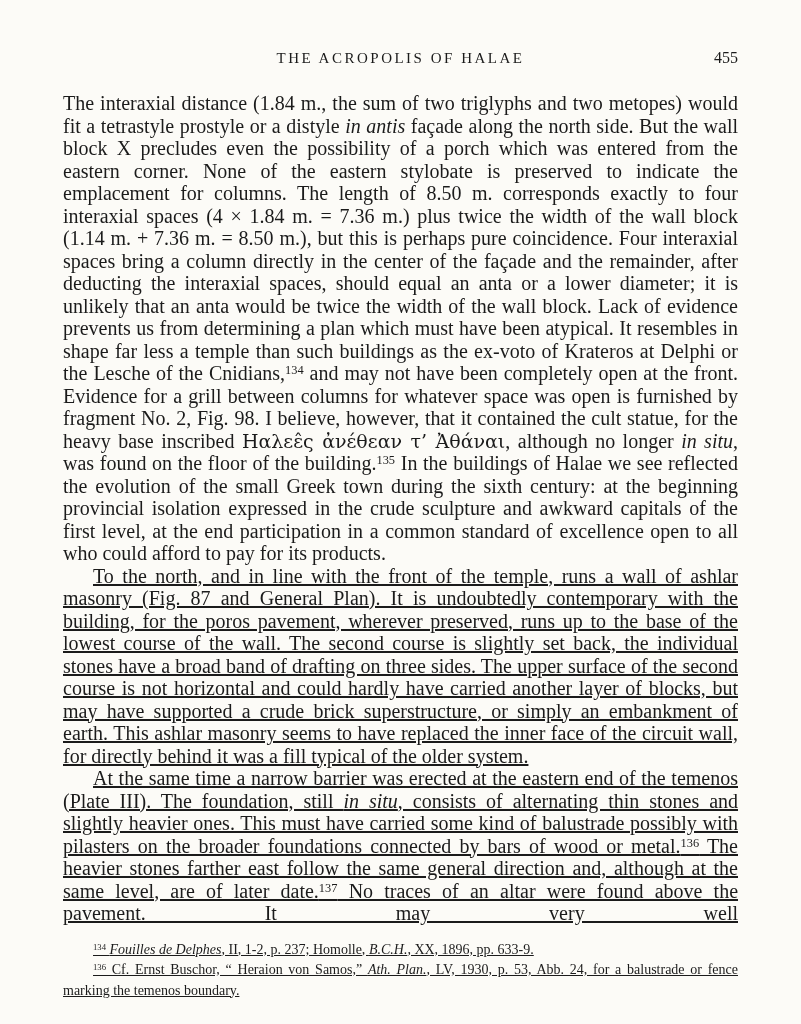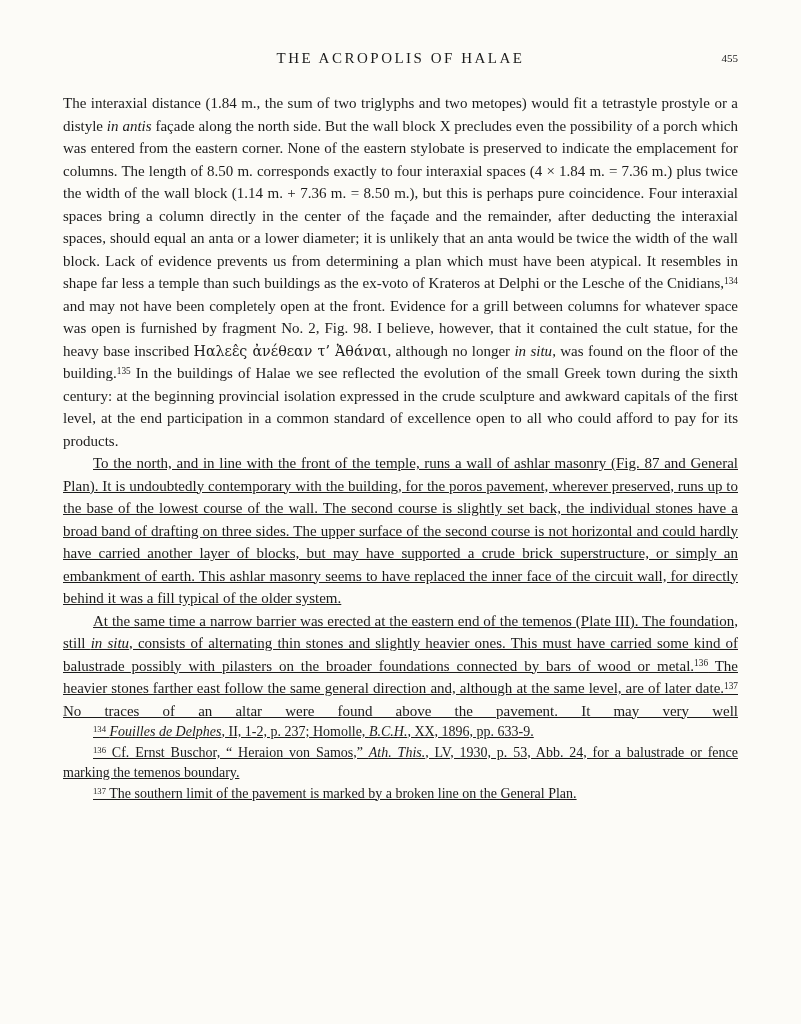--- a/index.html
+++ b/index.html
@@ -27,25 +27,25 @@
   .running-title {
     text-align: center;
     font-size: 15px;
     letter-spacing: 2.5px;
     line-height: 20px;
   }
   .page-number {
     position: absolute;
     right: 0;
     top: 0;
-    font-size: 11px;
+    font-size: 16px;
     line-height: 20px;
   }
   .body-text {
-    font-size: 15px;
+    font-size: 20px;
     line-height: 22.5px;
     text-align: justify;
   }
   .para {
     margin: 0;
   }
   .indent {
     text-indent: 30px;
     text-decoration: underline;
   }
@@ -57,20 +57,21 @@
     line-height: 0;
     position: relative;
     top: -0.45em;
     vertical-align: baseline;
   }
   .greek {
     font-family: "DejaVu Serif", serif;
     font-size: 0.95em;
   }
   .footnotes {
+    margin-top: 15px;
     font-size: 14px;
     line-height: 20.5px;
     text-align: justify;
   }
   .footnote {
     margin: 0;
   }
 </style>
 </head>
 <body>
@@ -82,16 +83,15 @@
   </div>
 
   <div class="body-text" id="body-text">
       <p class="para">The interaxial distance (1.84 m., the sum of two triglyphs and two metopes) would fit a tetrastyle prostyle or a distyle <i>in antis</i> façade along the north side. But the wall block X precludes even the possibility of a porch which was entered from the eastern corner. None of the eastern stylobate is preserved to indicate the emplacement for columns. The length of 8.50 m. corresponds exactly to four interaxial spaces (4 × 1.84 m. = 7.36 m.) plus twice the width of the wall block (1.14 m. + 7.36 m. = 8.50 m.), but this is perhaps pure coincidence. Four interaxial spaces bring a column directly in the center of the façade and the remainder, after deducting the interaxial spaces, should equal an anta or a lower diameter; it is unlikely that an anta would be twice the width of the wall block. Lack of evidence prevents us from determining a plan which must have been atypical. It resembles in shape far less a temple than such buildings as the ex-voto of Krateros at Delphi or the Lesche of the Cnidians,<sup class="fnref">134</sup> and may not have been completely open at the front. Evidence for a grill between columns for whatever space was open is furnished by fragment No. 2, Fig. 98. I believe, however, that it contained the cult statue, for the heavy base inscribed <span class="greek">Ηαλεε̂ς ἀνέθεαν τ’ Ἀθάναι</span>, although no longer <i>in situ</i>, was found on the floor of the building.<sup class="fnref">135</sup> In the buildings of Halae we see reflected the evolution of the small Greek town during the sixth century: at the beginning provincial isolation expressed in the crude sculpture and awkward capitals of the first level, at the end participation in a common standard of excellence open to all who could afford to pay for its products.</p>
       <p class="para indent">To the north, and in line with the front of the temple, runs a wall of ashlar masonry (Fig. 87 and General Plan). It is undoubtedly contemporary with the building, for the poros pavement, wherever preserved, runs up to the base of the lowest course of the wall. The second course is slightly set back, the individual stones have a broad band of drafting on three sides. The upper surface of the second course is not horizontal and could hardly have carried another layer of blocks, but may have supported a crude brick superstructure, or simply an embankment of earth. This ashlar masonry seems to have replaced the inner face of the circuit wall, for directly behind it was a fill typical of the older system.</p>
       <p class="para indent justify-last">At the same time a narrow barrier was erected at the eastern end of the temenos (Plate III). The foundation, still <i>in situ</i>, consists of alternating thin stones and slightly heavier ones. This must have carried some kind of balustrade possibly with pilasters on the broader foundations connected by bars of wood or metal.<sup class="fnref">136</sup> The heavier stones farther east follow the same general direction and, although at the same level, are of later date.<sup class="fnref">137</sup> No traces of an altar were found above the pavement. It may very well</p>
     </div>
 
   <div class="footnotes" id="footnotes">
       <p class="footnote indent"><sup class="fnref">134</sup> <i>Fouilles de Delphes</i>, II, 1-2, p. 237; Homolle, <i>B.C.H.</i>, XX, 1896, pp. 633-9.</p>
-      <p class="footnote indent"><sup class="fnref">136</sup> Cf. Ernst Buschor, “ Heraion von Samos,” <i>Ath. This.</i>, LV, 1930, p. 53, Abb. 24, for a balustrade or fence marking the temenos boundary.</p>
-      <p class="footnote indent"><sup class="fnref">137</sup> The southern limit of the pavement is marked by a broken line on the General Plan.</p>
+      <p class="footnote indent"><sup class="fnref">136</sup> Cf. Ernst Buschor, “ Heraion von Samos,” <i>Ath. Plan.</i>, LV, 1930, p. 53, Abb. 24, for a balustrade or fence marking the temenos boundary.</p>
     </div>
 </div>
 
 </body></html>

